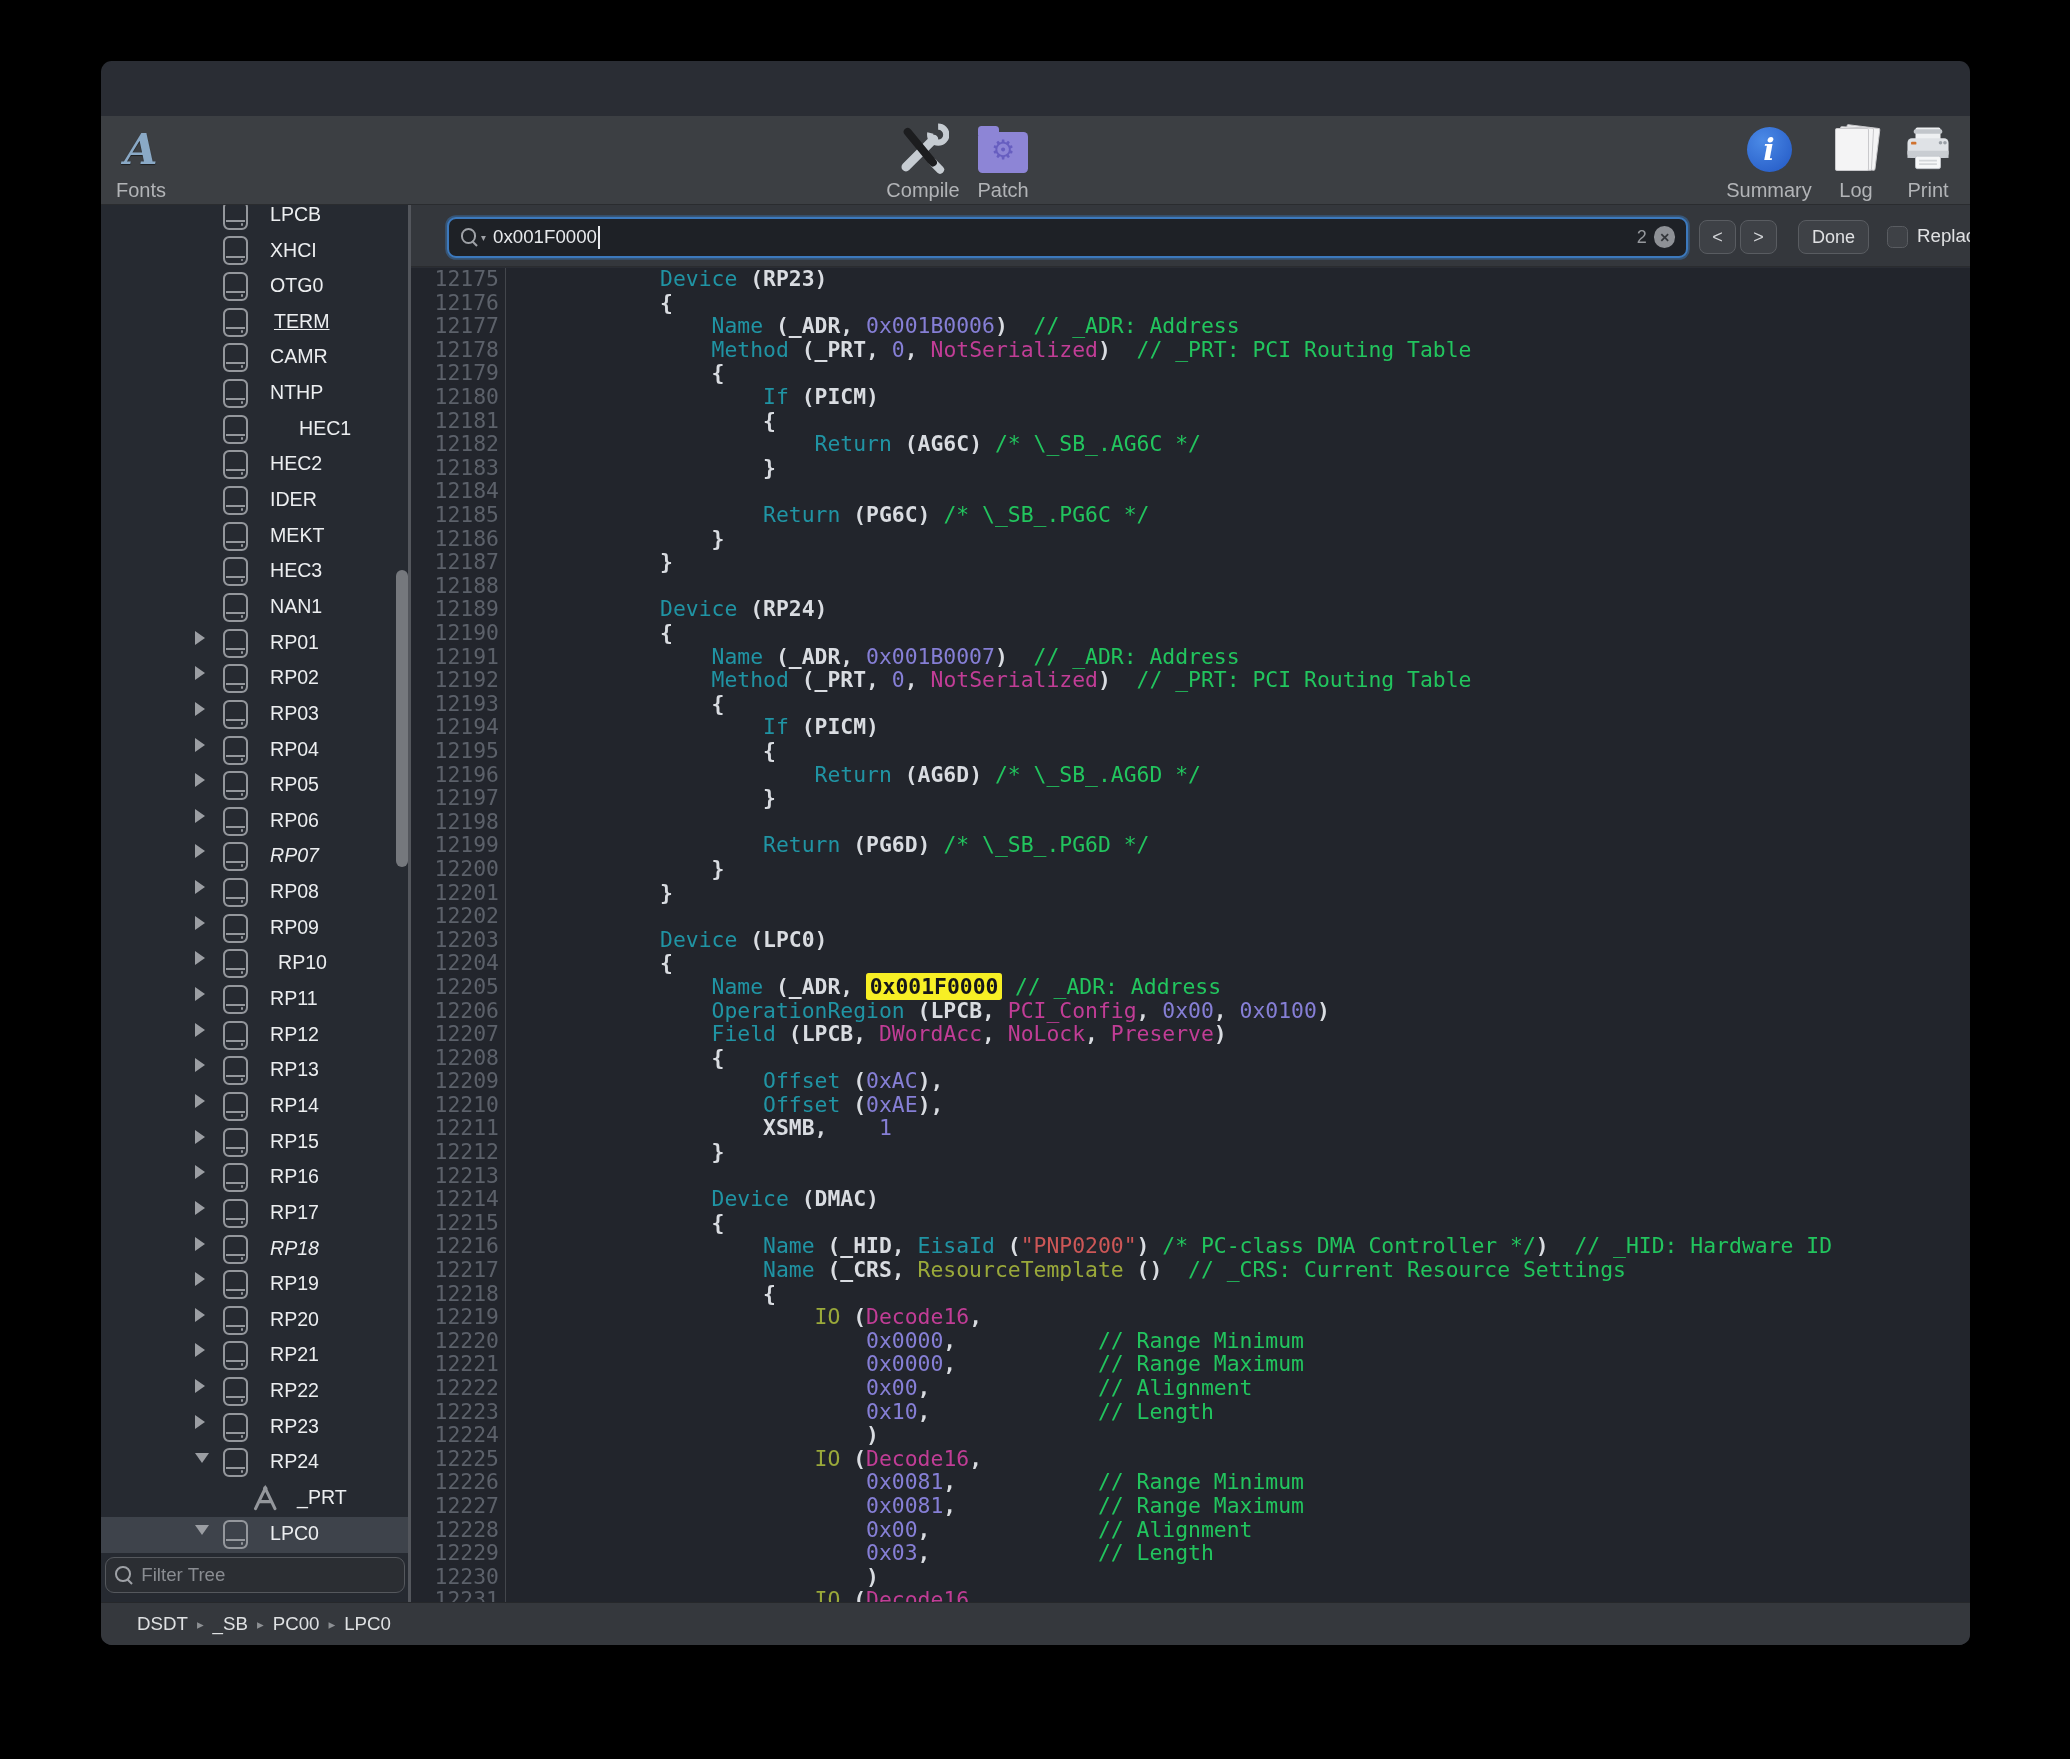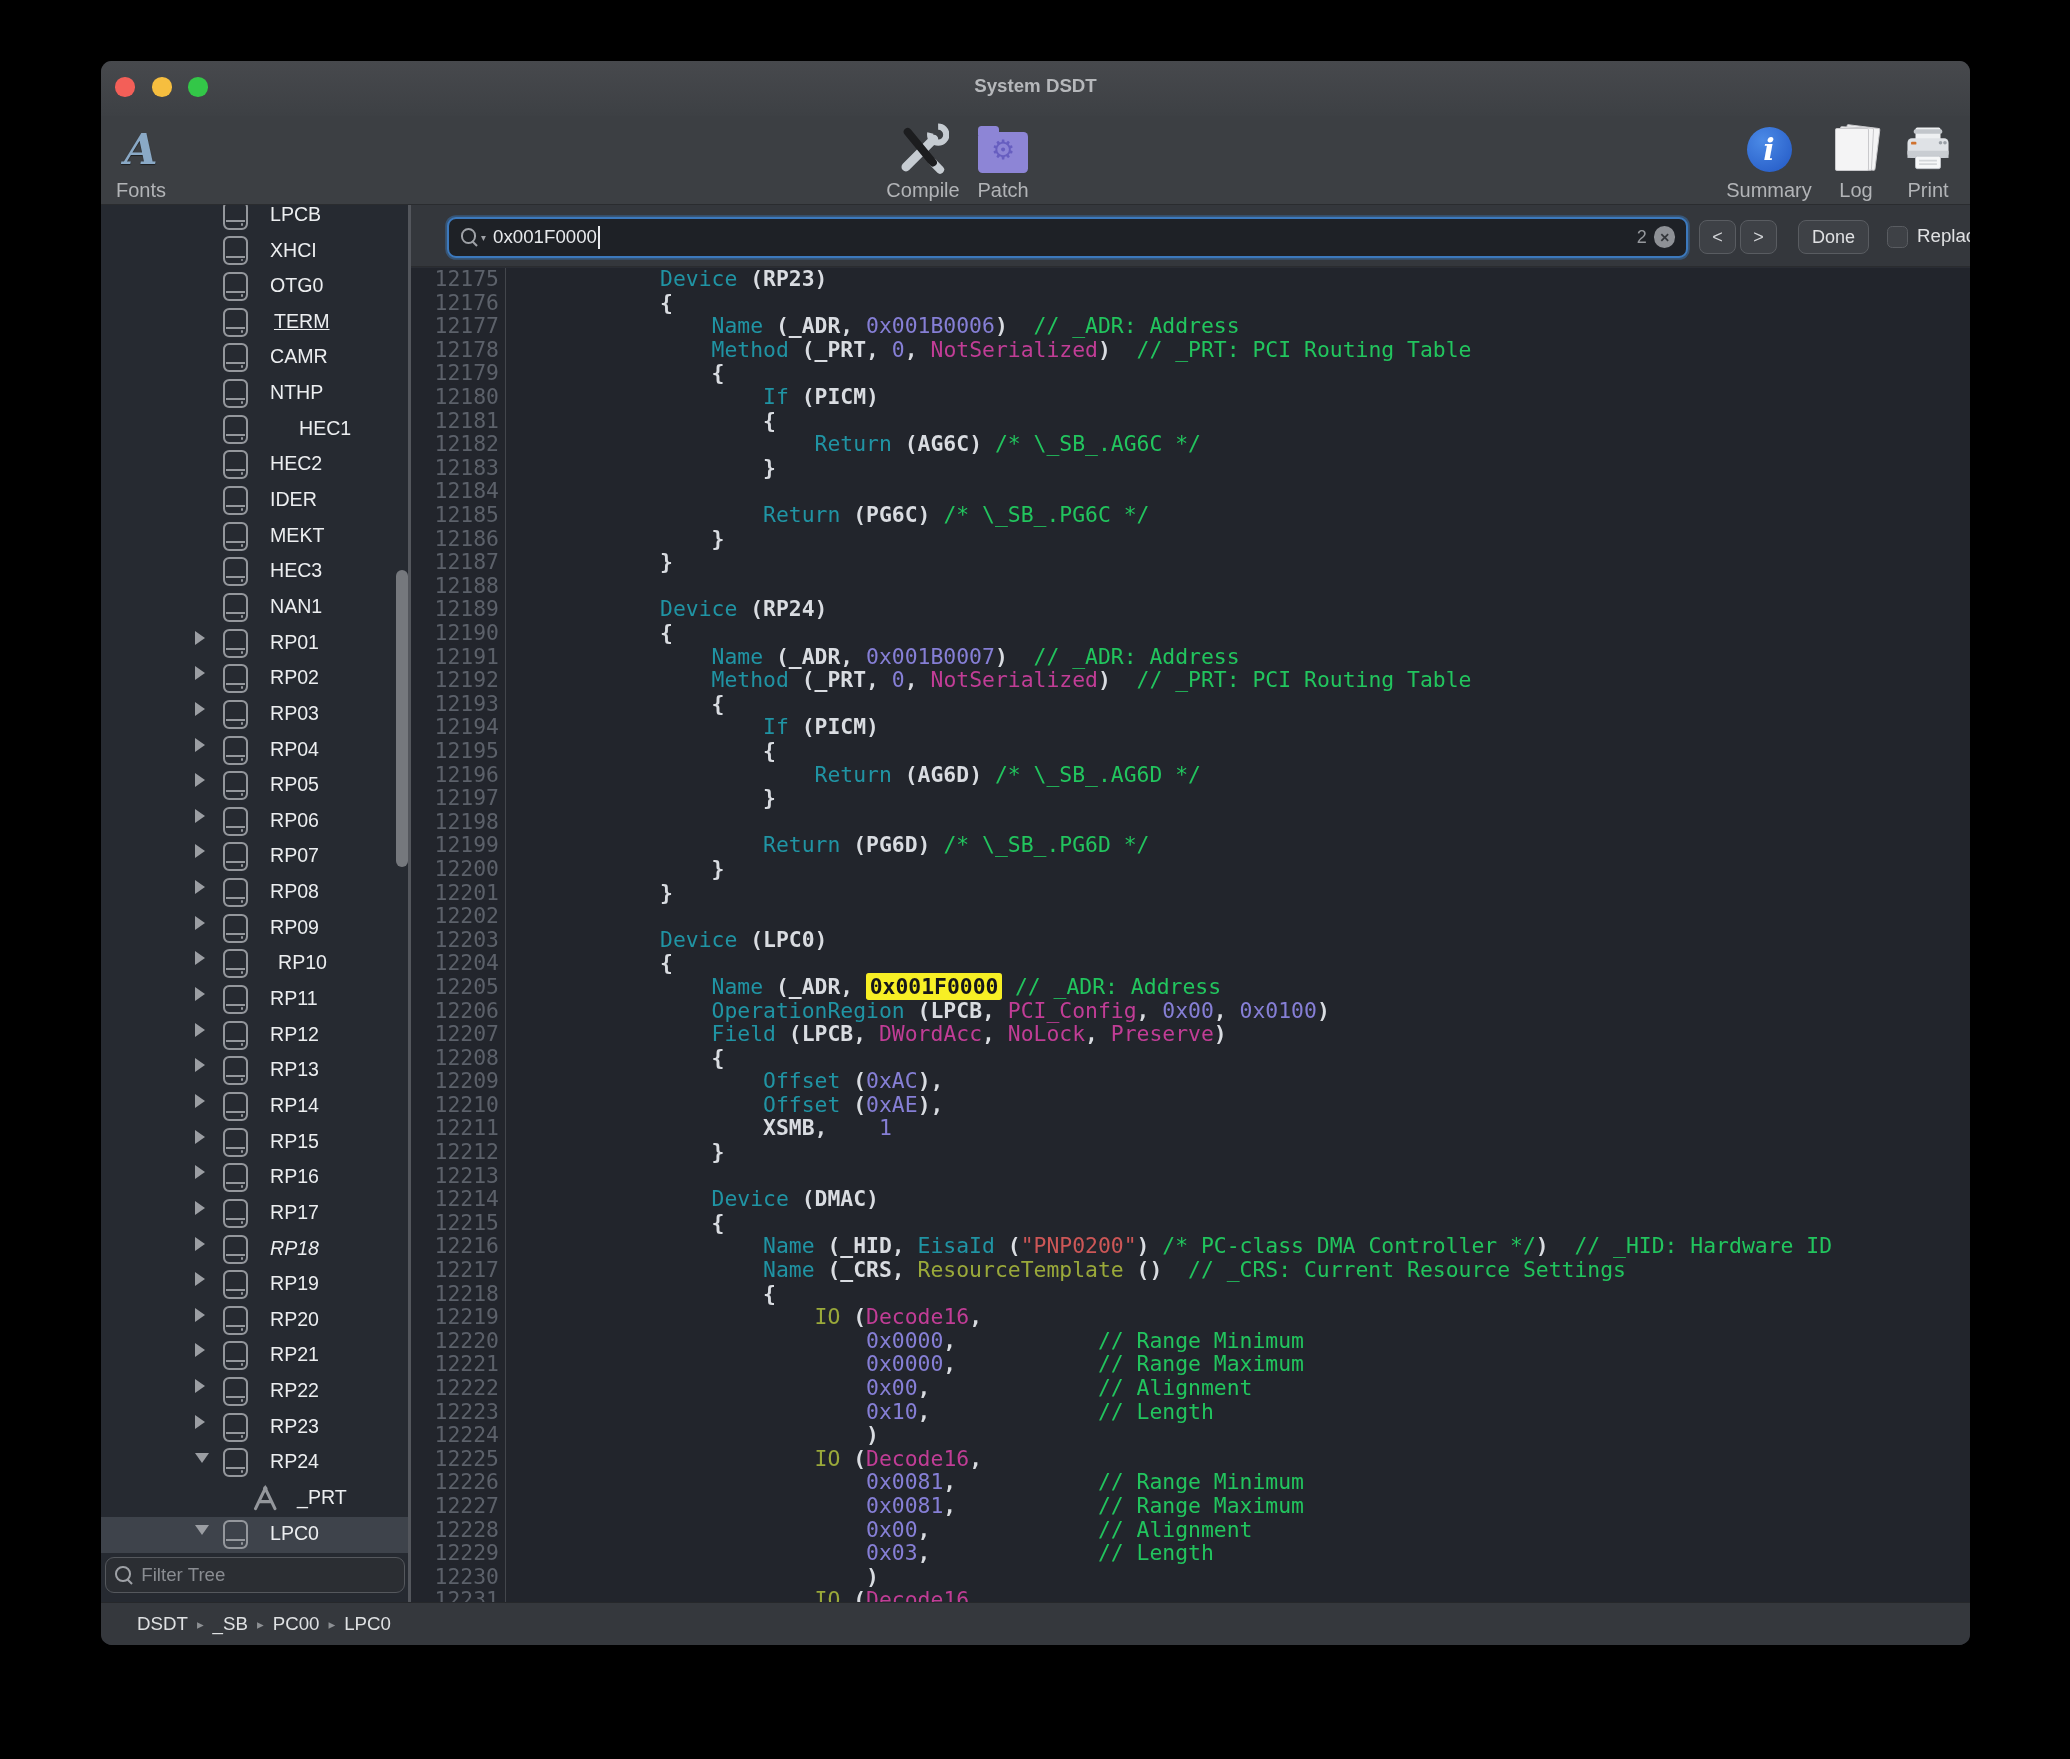--- a/index.html
+++ b/index.html
@@ -82,26 +82,20 @@
   .mag{position:relative;width:19.6px;height:19.6px;}
   .mag:before{content:"";position:absolute;left:0.9px;top:0.9px;width:11.6px;height:11.6px;border:2.2px solid #9ea1a6;border-radius:50%;}
   .mag:after{content:"";position:absolute;left:12.5px;top:12.5px;width:7.1px;height:2.2px;background:#9ea1a6;transform:rotate(45deg);transform-origin:0 50%;}
   .mag-chev{font-size:9.8px;color:#9ea1a6;margin-left:1.8px;}
 </style>
 </head>
 <body>
 
 <div id="win">
 
-  <div id="titlebar">
-    <div class="tl" id="tl-close"></div>
-    <div class="tl" id="tl-min"></div>
-    <div class="tl" id="tl-zoom"></div>
-    <div id="win-title">System DSDT</div>
-  </div>
 
   <div id="toolbar">
     <div class="tb-item" style="left:40px;">
       <div class="tb-icon">
           <span class="fonts-a">A</span>
         </div>
       <div class="tb-label">Fonts</div>
     </div>
     <div class="tb-item" style="left:822px;">
       <div class="tb-icon">
@@ -308,21 +302,21 @@
             <span class="dev-dot"></span>
           </span>
           <span class="row-label" style="left: 169px;">RP06</span>
         </div>
         <div class="row" style="top: 634px;">
           <span class="disc closed" style="left: 94px;"></span>
           <span class="dev-icon" style="left: 122px;">
             <span class="dev-line"></span>
             <span class="dev-dot"></span>
           </span>
-          <span class="row-label" style="left: 169px;">RP07</span>
+          <span class="row-label" style="left: 169px; font-style: italic;">RP07</span>
         </div>
         <div class="row" style="top: 670px;">
           <span class="disc closed" style="left: 94px;"></span>
           <span class="dev-icon" style="left: 122px;">
             <span class="dev-line"></span>
             <span class="dev-dot"></span>
           </span>
           <span class="row-label" style="left: 169px;">RP08</span>
         </div>
         <div class="row" style="top: 706px;">

